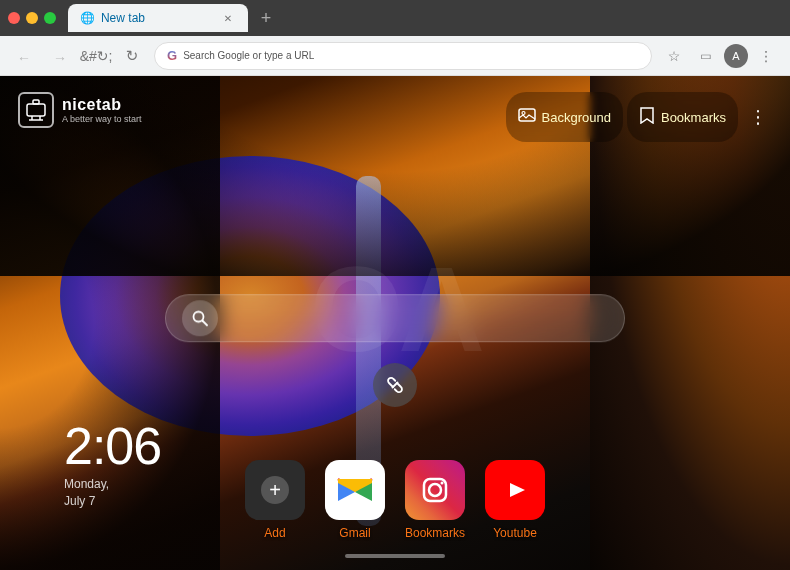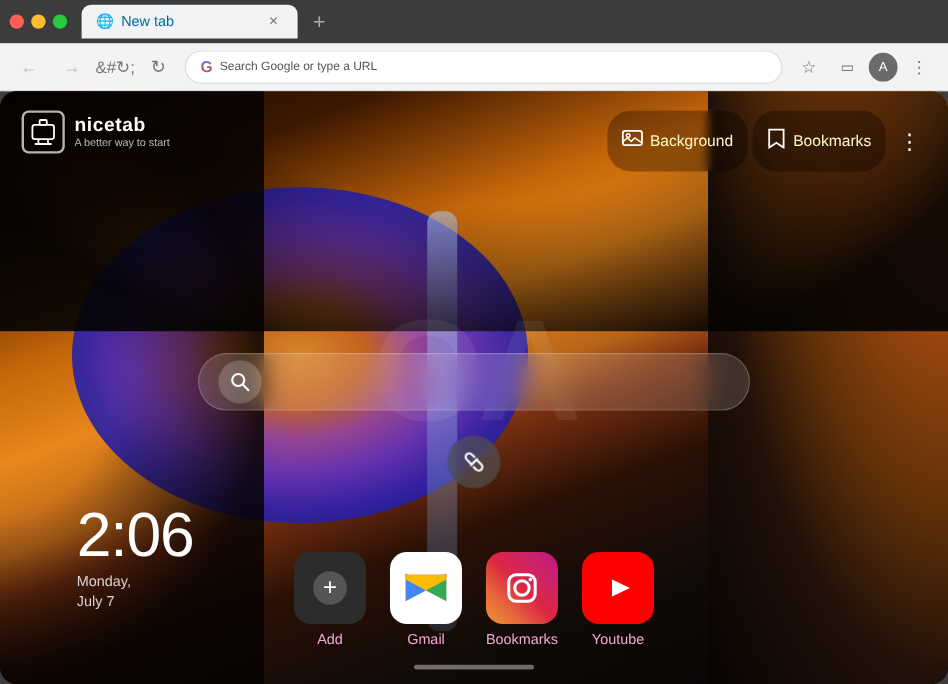--- a/index.html
+++ b/index.html
@@ -24,21 +24,21 @@
     
     .address-bar { height: 40px; background: #f1f3f4; display: flex; align-items: center; padding: 0 10px; gap: 8px; border-bottom: 1px solid #ddd; }
     .nav-btn { width: 28px; height: 28px; display: flex; align-items: center; justify-content: center; cursor: pointer; color: #777; font-size: 14px; border-radius: 50%; }
     .nav-btn.disabled { color: #bbb; cursor: default; }
     .url-bar { flex: 1; height: 28px; background: white; border-radius: 14px; display: flex; align-items: center; padding: 0 12px; gap: 6px; border: 1px solid #ddd; }
     .url-text { font-size: 10px; color: #555; flex: 1; }
     .address-actions { display: flex; align-items: center; gap: 4px; }
     .addr-btn { width: 28px; height: 28px; display: flex; align-items: center; justify-content: center; cursor: pointer; color: #777; font-size: 14px; border-radius: 50%; }
 
     
-    .new-tab-page { flex: 1; position: relative; overflow: hidden; border-radius: 14px; }
+    .new-tab-page { flex: 1; position: relative; overflow: hidden; }
 
     
     .bg-scene { position: absolute; inset: 0; background: linear-gradient(160deg, #1a0a00 0%, #3d1800 15%, #c4650a 30%, #e8871a 40%, #b8651a 50%, #7a3010 55%, #2a1005 65%, #0d0a08 80%, #050302 100%); }
 
     
     .cave-overlay { position: absolute; inset: 0; }
     .cave-left { position: absolute; left: 0; top: 0; width: 220px; height: 100%; background: radial-gradient(ellipse at left center, transparent 30%, rgba(5,2,1,0.85) 70%); }
     .cave-right { position: absolute; right: 0; top: 0; width: 200px; height: 100%; background: radial-gradient(ellipse at right top, #c8701a 0%, #b05010 20%, #603008 50%, #201008 70%, #080402 100%); }
     .cave-top { position: absolute; top: 0; left: 0; right: 0; height: 200px; background: radial-gradient(ellipse at 50% -20%, transparent 40%, rgba(3,2,1,0.9) 80%); }
     .sky-area { position: absolute; left: 60px; top: 80px; width: 380px; height: 280px; background: radial-gradient(ellipse, #d4852a 0%, #c06020 20%, #9040a0 35%, #6030c0 50%, #3020b0 65%, #102090 80%, #050e50 100%); border-radius: 50%; opacity: 0.9; }
@@ -72,21 +72,21 @@
 
     
     .time-display { position: absolute; bottom: 60px; left: 22px; color: white; margin-left: 42px; }
     .time-big { font-size: 52px; font-weight: 300; line-height: 1; letter-spacing: -1px; }
     .time-date { font-size: 12px; color: rgba(255,255,255,0.8); margin-top: 4px; line-height: 1.4; }
 
     
     .app-grid { position: absolute; bottom: 30px; left: 50%; transform: translateX(-50%); display: flex; gap: 20px; align-items: flex-end; }
     .app-item { display: flex; flex-direction: column; align-items: center; gap: 6px; cursor: pointer; }
     .app-icon { width: 60px; height: 60px; border-radius: 14px; display: flex; align-items: center; justify-content: center; font-size: 28px; overflow: hidden; }
-    .app-label { font-size: 12px; color: #f9a8d4; text-shadow: 0 1px 3px rgba(0,0,0,0.8); }
+    .app-label { font-size: 12px; color: #f97316; text-shadow: 0 1px 3px rgba(0,0,0,0.8); }
 
     
     .add-icon { background: #2c2c2c; color: white; }
     .add-circle { width: 28px; height: 28px; background: #555; border-radius: 50%; display: flex; align-items: center; justify-content: center; font-size: 20px; font-weight: 300; }
 
     
     .gmail-icon { background: white; }
 
     
     .instagram-icon { background: linear-gradient(45deg, #f09433 0%, #e6683c 25%, #dc2743 50%, #cc2366 75%, #bc1888 100%); }

